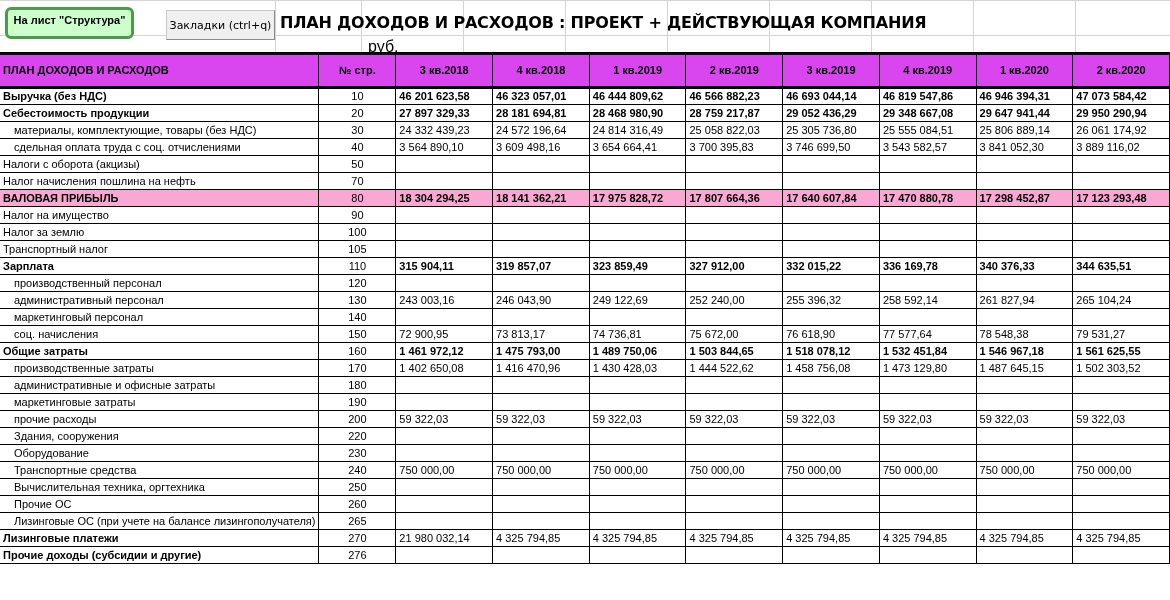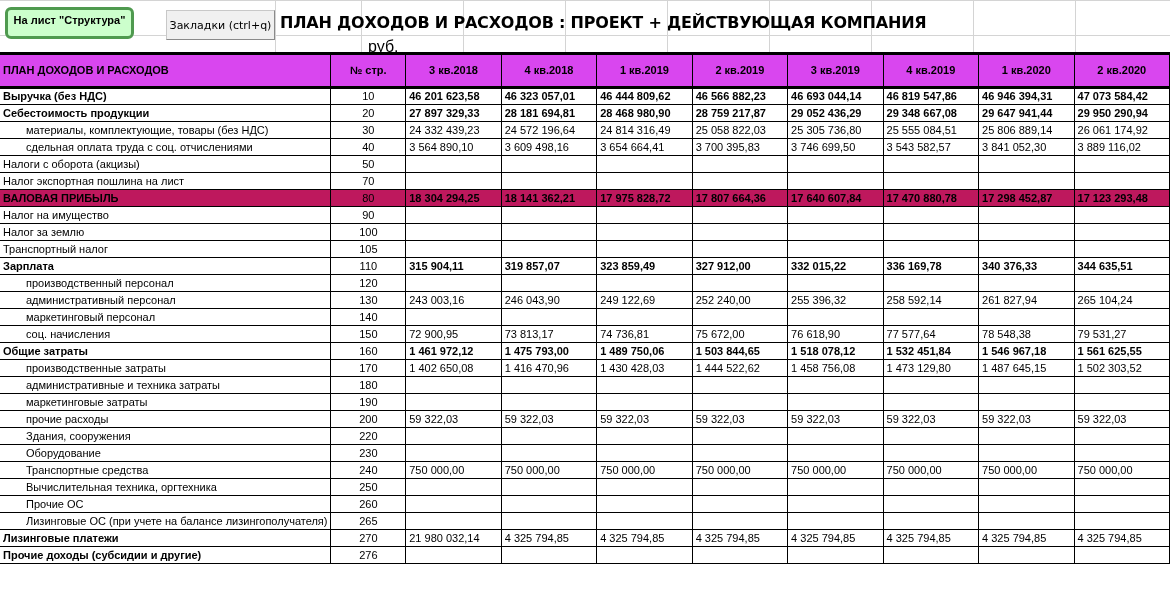--- a/index.html
+++ b/index.html
@@ -34,25 +34,25 @@
   table.sheet td, table.sheet th {
     border: 1px solid #000; height: 17px; padding: 0 3px; white-space: nowrap; overflow: hidden;
     font-size: 11px; line-height: 15px;
   }
   table.sheet thead th {
     background: #d946ef; height: 34px; font-weight: bold; text-align: center;
     border-top: 3px solid #000; border-bottom: 3px solid #000;
   }
   table.sheet thead th.label-h { text-align: left; }
   td.label { text-align: left; }
-  td.label.sub { padding-left: 26px; }
+  td.label.sub { padding-left: 14px; }
   td.num { text-align: center; }
   td.val { text-align: left; padding-left: 3px; }
   tr.bold td { font-weight: bold; }
-  tr.shaded td { background: #be185d; }
+  tr.shaded td { background: #f9a8d4; }
   table.sheet td:first-child, table.sheet th:first-child { border-left: none; }
 </style>
 </head>
 <body>
 
 <div class="gridbg">
   <div class="vl" style="left:275px"></div>
   <div class="vl" style="left:361px"></div>
   <div class="vl" style="left:463px"></div>
   <div class="vl" style="left:565px"></div>
@@ -158,21 +158,21 @@
         <td class="val"></td>
         <td class="val"></td>
         <td class="val"></td>
         <td class="val"></td>
         <td class="val"></td>
         <td class="val"></td>
         <td class="val"></td>
         <td class="val"></td>
       </tr>
       <tr>
-        <td class="label">Налог экспортная пошлина на лист</td>
+        <td class="label">Налог начисления пошлина на нефть</td>
         <td class="num" style="font-weight: normal;">70</td>
         <td class="val"></td>
         <td class="val"></td>
         <td class="val"></td>
         <td class="val"></td>
         <td class="val"></td>
         <td class="val"></td>
         <td class="val"></td>
         <td class="val"></td>
       </tr>
@@ -302,21 +302,21 @@
         <td class="val">1 402 650,08</td>
         <td class="val">1 416 470,96</td>
         <td class="val">1 430 428,03</td>
         <td class="val">1 444 522,62</td>
         <td class="val">1 458 756,08</td>
         <td class="val">1 473 129,80</td>
         <td class="val">1 487 645,15</td>
         <td class="val">1 502 303,52</td>
       </tr>
       <tr>
-        <td class="label sub">административные и техника затраты</td>
+        <td class="label sub">административные и офисные затраты</td>
         <td class="num" style="font-weight: normal;">180</td>
         <td class="val"></td>
         <td class="val"></td>
         <td class="val"></td>
         <td class="val"></td>
         <td class="val"></td>
         <td class="val"></td>
         <td class="val"></td>
         <td class="val"></td>
       </tr>

